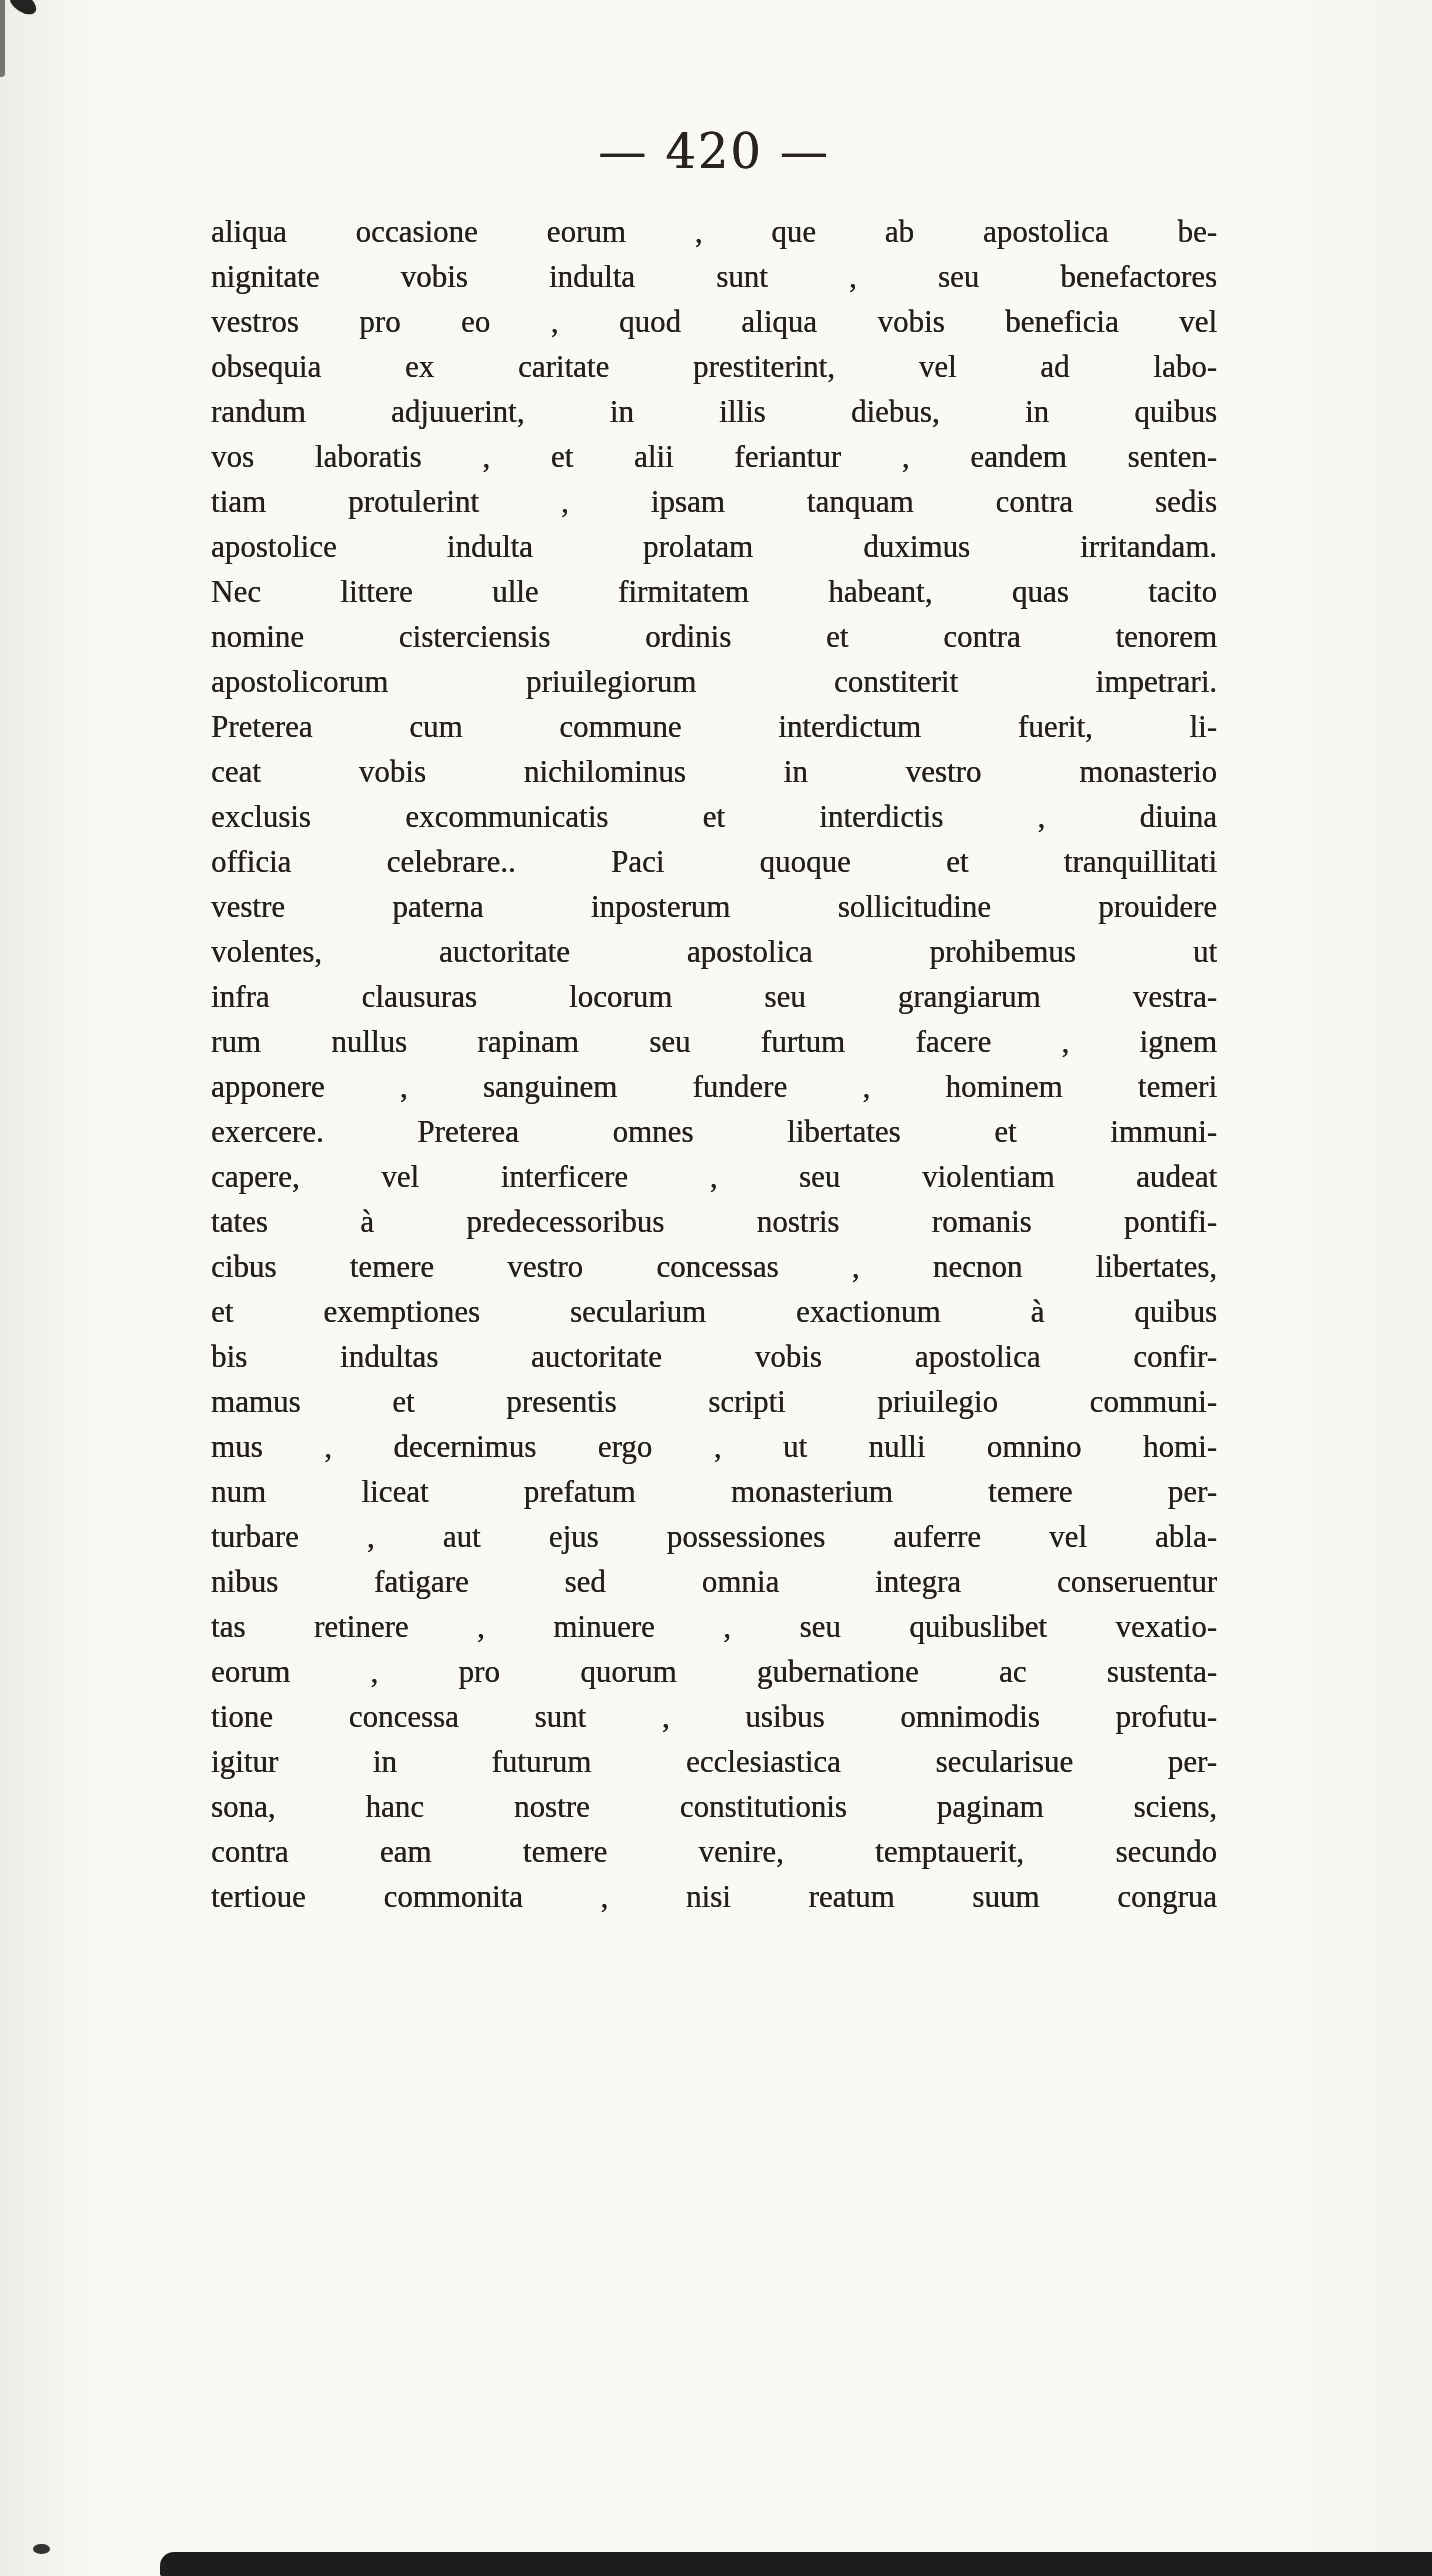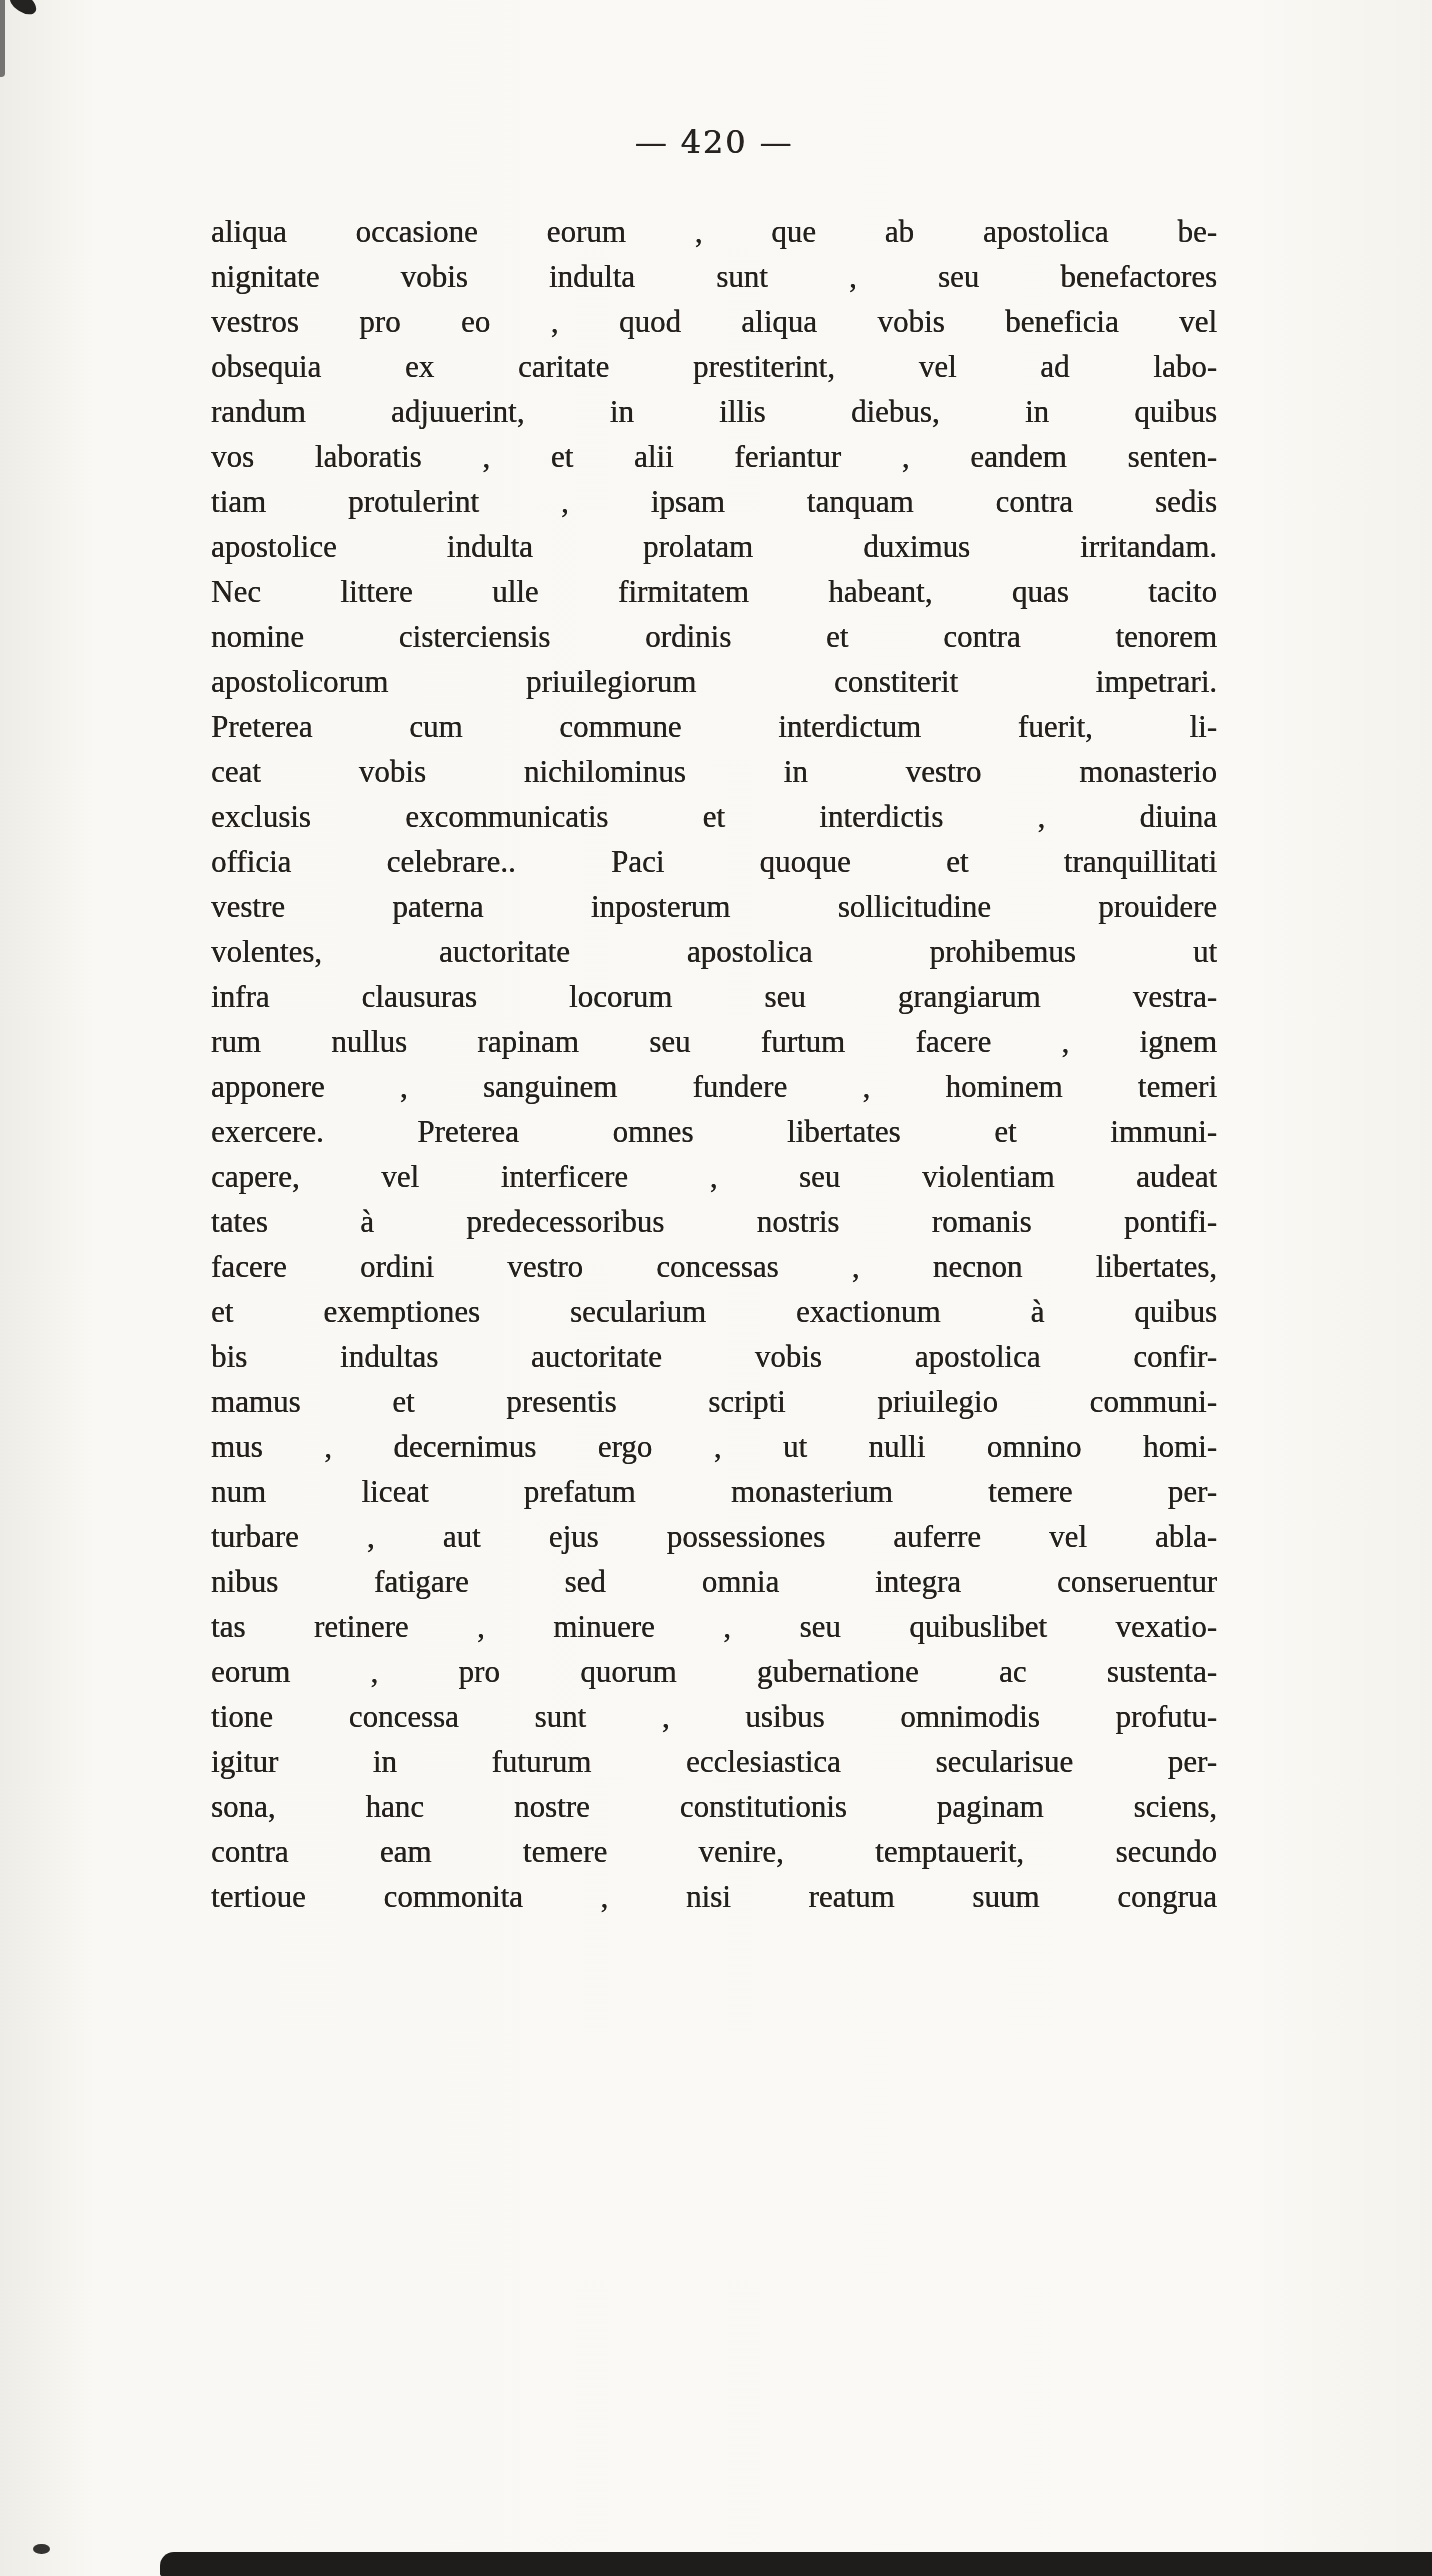--- a/index.html
+++ b/index.html
@@ -16,21 +16,21 @@
       linear-gradient(90deg, #edece6 0px, #f9f8f4 96px, #faf9f5 1245px, #f3f2ec 1433px);
     font-family: "DejaVu Serif", "Liberation Serif", serif;
     color: #221f1b;
   }
   .page-header {
     position: absolute;
     top: 123px;
     left: 211px;
     width: 1006px;
     text-align: center;
-    font-size: 32px;
+    font-size: 48px;
     letter-spacing: 1.9px;
     color: #262320;
     text-shadow: 0.3px 0 0 currentColor;
   }
   .body-text {
     position: absolute;
     top: 209px;
     left: 211px;
     width: 1006px;
     font-size: 31px;
@@ -112,21 +112,21 @@
       <div class="line">exclusis excommunicatis et interdictis , diuina</div>
       <div class="line">officia celebrare.. Paci quoque et tranquillitati</div>
       <div class="line">vestre paterna inposterum sollicitudine prouidere</div>
       <div class="line">volentes, auctoritate apostolica prohibemus ut</div>
       <div class="line">infra clausuras locorum seu grangiarum vestra-</div>
       <div class="line">rum nullus rapinam seu furtum facere , ignem</div>
       <div class="line">apponere , sanguinem fundere , hominem temeri</div>
       <div class="line">exercere. Preterea omnes libertates et immuni-</div>
       <div class="line">capere, vel interficere , seu violentiam audeat</div>
       <div class="line">tates à predecessoribus nostris romanis pontifi-</div>
-      <div class="line">facere ordini vestro concessas , necnon libertates,</div>
+      <div class="line">cibus temere vestro concessas , necnon libertates,</div>
       <div class="line">et exemptiones secularium exactionum à quibus</div>
       <div class="line">bis indultas auctoritate vobis apostolica confir-</div>
       <div class="line">mamus et presentis scripti priuilegio communi-</div>
       <div class="line">mus , decernimus ergo , ut nulli omnino homi-</div>
       <div class="line">num liceat prefatum monasterium temere per-</div>
       <div class="line">turbare , aut ejus possessiones auferre vel abla-</div>
       <div class="line">nibus fatigare sed omnia integra conseruentur</div>
       <div class="line">tas retinere , minuere , seu quibuslibet vexatio-</div>
       <div class="line">eorum , pro quorum gubernatione ac sustenta-</div>
       <div class="line">tione concessa sunt , usibus omnimodis profutu-</div>

